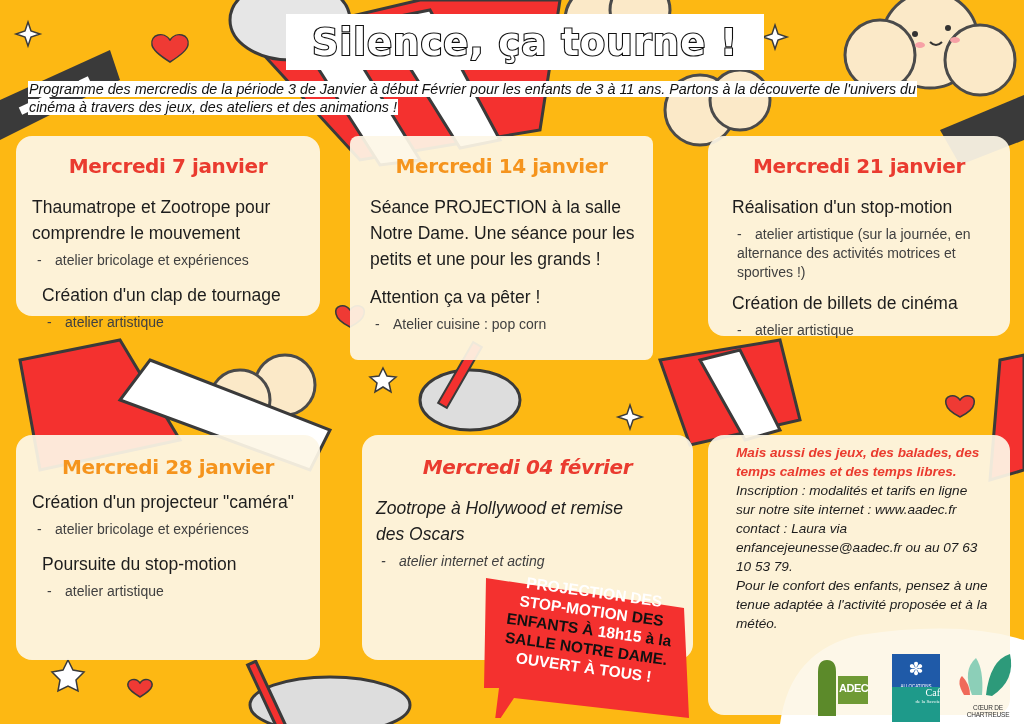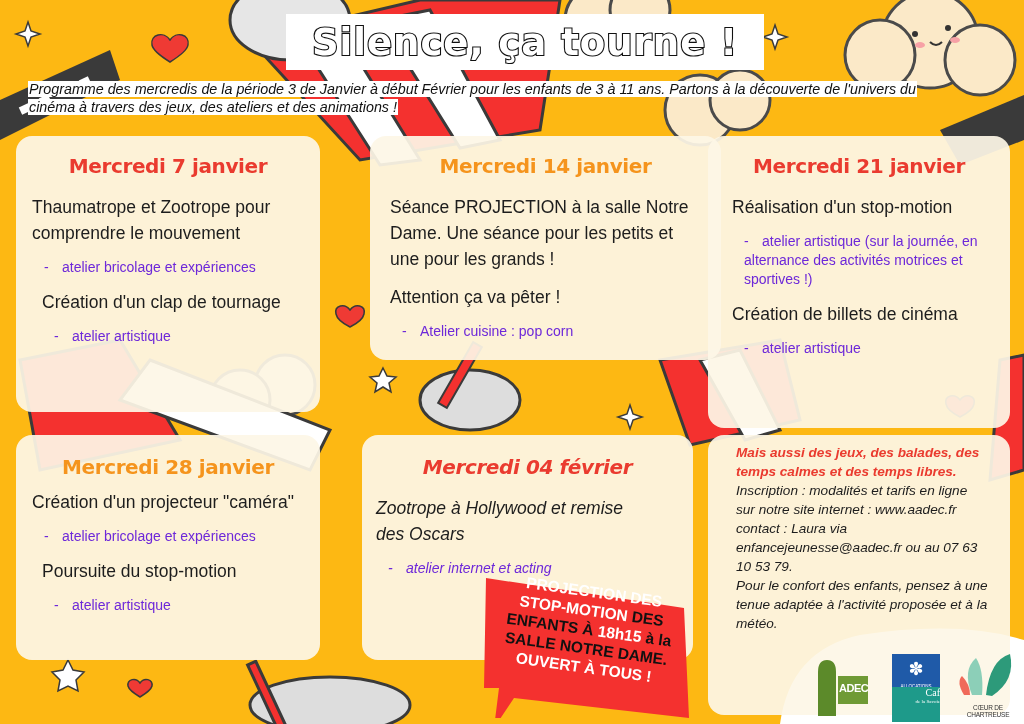--- a/index.html
+++ b/index.html
@@ -13,21 +13,21 @@
            -webkit-text-stroke:2.2px #111; paint-order:stroke fill; }
   .intro { position:absolute; left:28px; top:80px; width:935px; font-style:italic; font-size:14.3px;
            line-height:18px; color:#111; }
   .intro span { background:#fff; box-decoration-break:clone; -webkit-box-decoration-break:clone; padding:0 1px; }
   .card { position:absolute; background:rgba(253,246,230,0.93); border-radius:16px; }
   .card h2 { margin:0; text-align:center; font-family:"DejaVu Sans", sans-serif; font-weight:bold;
              font-size:20px; letter-spacing:-0.4px; }
   .red { color:#ea3b2f; }
   .orange { color:#f5941d; }
   .act { font-size:17.5px; color:#1d1d1d; line-height:26px; margin:0; }
-  .sub { font-size:14px; color:#6d28d9; line-height:19px; margin:12px; }
+  .sub { font-size:14px; color:#404040; line-height:19px; margin:5px; }
   .sub .dash { display:inline-block; width:18px; }
   .info { font-style:italic; font-size:13.6px; line-height:19px; color:#1d1d1d; }
   .info .hl { color:#ea3b2f; font-weight:bold; }
   .banner { position:absolute; left:484px; top:568px; width:210px; height:150px; }
   .banner-text { position:absolute; left:494px; top:582px; width:190px; transform:rotate(8deg);
                  transform-origin:center; text-align:center; font-weight:bold; font-size:15.5px;
                  line-height:19px; color:#111; }
   .banner-text .w { color:#fff; }
   .logos { position:absolute; left:812px; top:650px; width:212px; height:74px; }
 </style>
@@ -111,44 +111,44 @@
     </g>
   </svg>
 </div>
 
 <div class="title-wrap">
   <div class="title">Silence, ça tourne !</div>
 </div>
 
 <div class="intro"><span>Programme des mercredis de la période 3 de Janvier à début Février pour les enfants de 3 à 11 ans. Partons à la découverte de l'univers du cinéma à travers des jeux, des ateliers et des animations !</span></div>
 
-<div class="card" style="left:16px;top:136px;width:304px;height:276px;">
+<div class="card" style="left:16px;top:136px;width:304px;height:180px;">
   <h2 class="red" style="margin-top:18px">Mercredi 7 janvier</h2>
   <div style="padding:0 0 0 16px;margin-top:16px">
     <p class="act">Thaumatrope et Zootrope pour comprendre le mouvement</p>
     <p class="sub"><span class="dash">-</span><span>atelier bricolage et expériences</span></p>
   </div>
   <div style="padding:0 0 0 26px;margin-top:12px">
     <p class="act">Création d'un clap de tournage</p>
     <p class="sub"><span class="dash">-</span><span>atelier artistique</span></p>
   </div>
 </div>
 
-<div class="card" style="left:370px;top:136px;width:351px;height:224px;">
+<div class="card" style="left:350px;top:136px;width:303px;height:224px;border-radius:8px;">
   <h2 class="orange" style="margin-top:18px">Mercredi 14 janvier</h2>
   <div style="padding:0 14px 0 20px;margin-top:16px">
     <p class="act">Séance PROJECTION à la salle Notre Dame.  Une séance pour les petits et une pour les grands !</p>
   </div>
   <div style="padding:0 0 0 20px;margin-top:12px">
     <p class="act">Attention ça va pêter !</p>
     <p class="sub"><span class="dash">-</span><span>Atelier cuisine : pop corn</span></p>
   </div>
 </div>
 
-<div class="card" style="left:708px;top:136px;width:302px;height:292px;">
+<div class="card" style="left:708px;top:136px;width:302px;height:200px;">
   <h2 class="red" style="margin-top:18px">Mercredi 21 janvier</h2>
   <div style="padding:0 10px 0 24px;margin-top:16px">
     <p class="act">Réalisation d'un stop-motion</p>
     <p class="sub"><span class="dash">-</span><span>atelier artistique (sur la journée, en alternance des activités motrices et sportives !)</span></p>
   </div>
   <div style="padding:0 0 0 24px;margin-top:8px">
     <p class="act">Création de billets de cinéma</p>
     <p class="sub"><span class="dash">-</span><span>atelier artistique</span></p>
   </div>
 </div>

